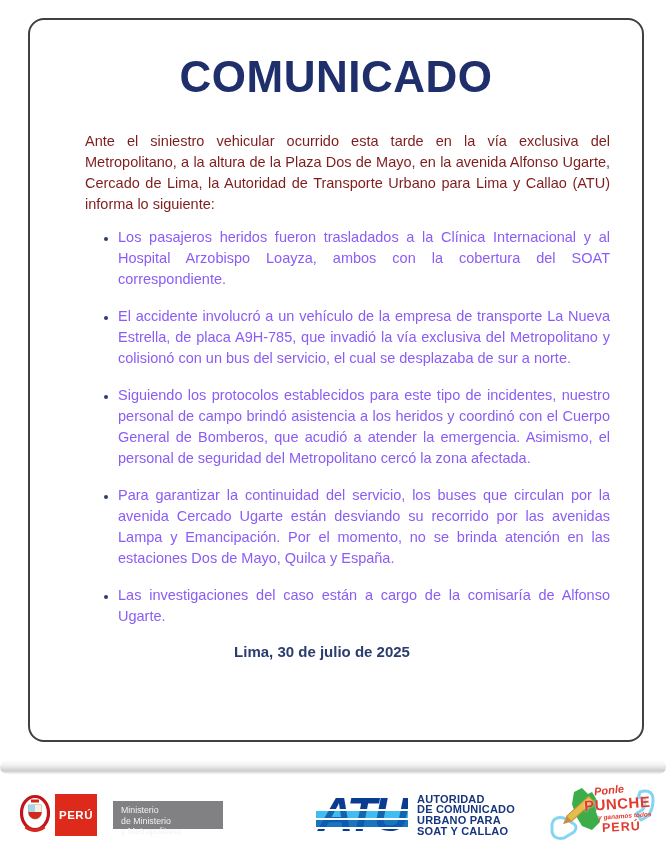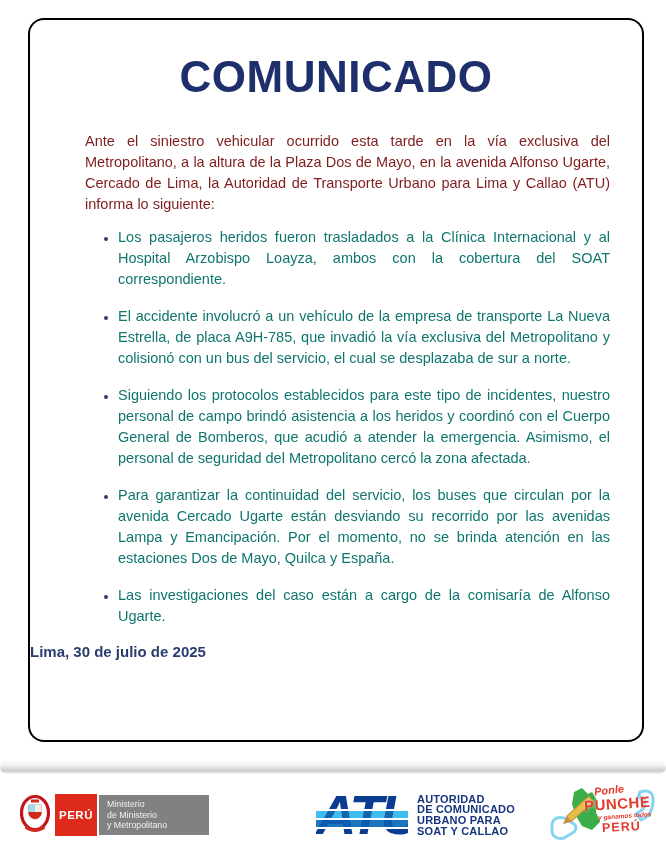--- a/index.html
+++ b/index.html
@@ -6,46 +6,46 @@
   body{
     width:666px;height:842px;position:relative;overflow:hidden;
     font-family:"Liberation Sans","DejaVu Sans",sans-serif;
     -webkit-font-smoothing:antialiased;
   }
   .page{position:absolute;inset:0;background:#ffffff;}
 
   
   .doc-box{
     position:absolute;left:28px;top:18px;width:616px;height:724px;
-    box-sizing:border-box;border:2px solid #000000;border-radius:16px;
+    box-sizing:border-box;border:2px solid #404040;border-radius:16px;
     background:#ffffff;
   }
   .doc-title{
     margin:32px 0 0 0;text-align:center;
     font-size:44px;font-weight:bold;letter-spacing:0.5px;
     color:#1e2f6b;
   }
   .intro{
     margin:29px 32px 0 55px;
     font-size:14.5px;line-height:21px;color:#7f1d1d;
     text-align:justify;
   }
   .bullets{
     margin:12px 32px 0 55px;
     padding:0 0 0 33px;
-    color:#0f766e;
+    color:#8b5cf6;
   }
   .bullets li{
     margin:0 0 16px 0;
     font-size:14.5px;line-height:21px;
     text-align:justify;
   }
   .bullets li::marker{font-size:12px;color:#2b3c6e;}
   .dateline{
-    margin:10px 28px 0 0;text-align:left;
+    margin:10px 28px 0 0;text-align:center;
     font-size:15px;font-weight:bold;color:#2b3c6e;
   }
 
   
   .divider{
     position:absolute;left:0;top:760px;width:666px;height:14px;
     border-radius:8px;
     background:linear-gradient(180deg,#ffffff 0%,#efefef 40%,#cdcdcd 78%,#f7f7f7 100%);
   }
 
@@ -53,32 +53,32 @@
   .footer{position:absolute;left:0;top:788px;width:666px;height:54px;}
 
   .mtc{position:absolute;left:20px;top:6px;display:flex;align-items:center;}
   .coat{width:30px;height:42px;margin-right:5px;}
   .peru-box{
     width:42px;height:42px;background:#dd2a1b;color:#ffffff;
     display:flex;align-items:center;justify-content:center;
     font-size:11.5px;font-weight:bold;letter-spacing:0.5px;
   }
   .ministry-box{
-    margin-left:2px;width:110px;height:40px;background:#818184;
+    margin-left:16px;width:110px;height:28px;background:#818184;
     color:#f2f2f2;font-size:8.8px;line-height:10.6px;
     padding:4px 0 0 8px;box-sizing:border-box;
   }
 
   .atu{position:absolute;left:316px;top:4px;display:flex;align-items:center;}
   .atu-mark{position:relative;width:92px;height:46px;}
   .atu-band-light{position:absolute;left:0;top:19px;width:92px;height:7px;background:#3fbdf0;}
   .atu-band-mid{position:absolute;left:0;top:28px;width:92px;height:7px;background:#1b75bc;}
   .atu-letters{
     position:absolute;left:0;top:0;width:92px;height:46px;
-    font-weight:bold;font-style:italic;font-size:56px;line-height:45px;
+    font-weight:bold;font-style:italic;font-size:49px;line-height:45px;
     letter-spacing:-3px;text-align:center;
     background:linear-gradient(180deg,
       #0a3d91 0px,#0a3d91 17px,
       #ffffff 17px,#ffffff 19px,
       #1565ad 19px,#1565ad 26px,
       #ffffff 26px,#ffffff 28px,
       #0d5bb0 28px,#0d5bb0 35px,
       #ffffff 35px,#ffffff 37px,
       #0a3d91 37px,#0a3d91 46px);
     -webkit-background-clip:text;background-clip:text;color:transparent;

